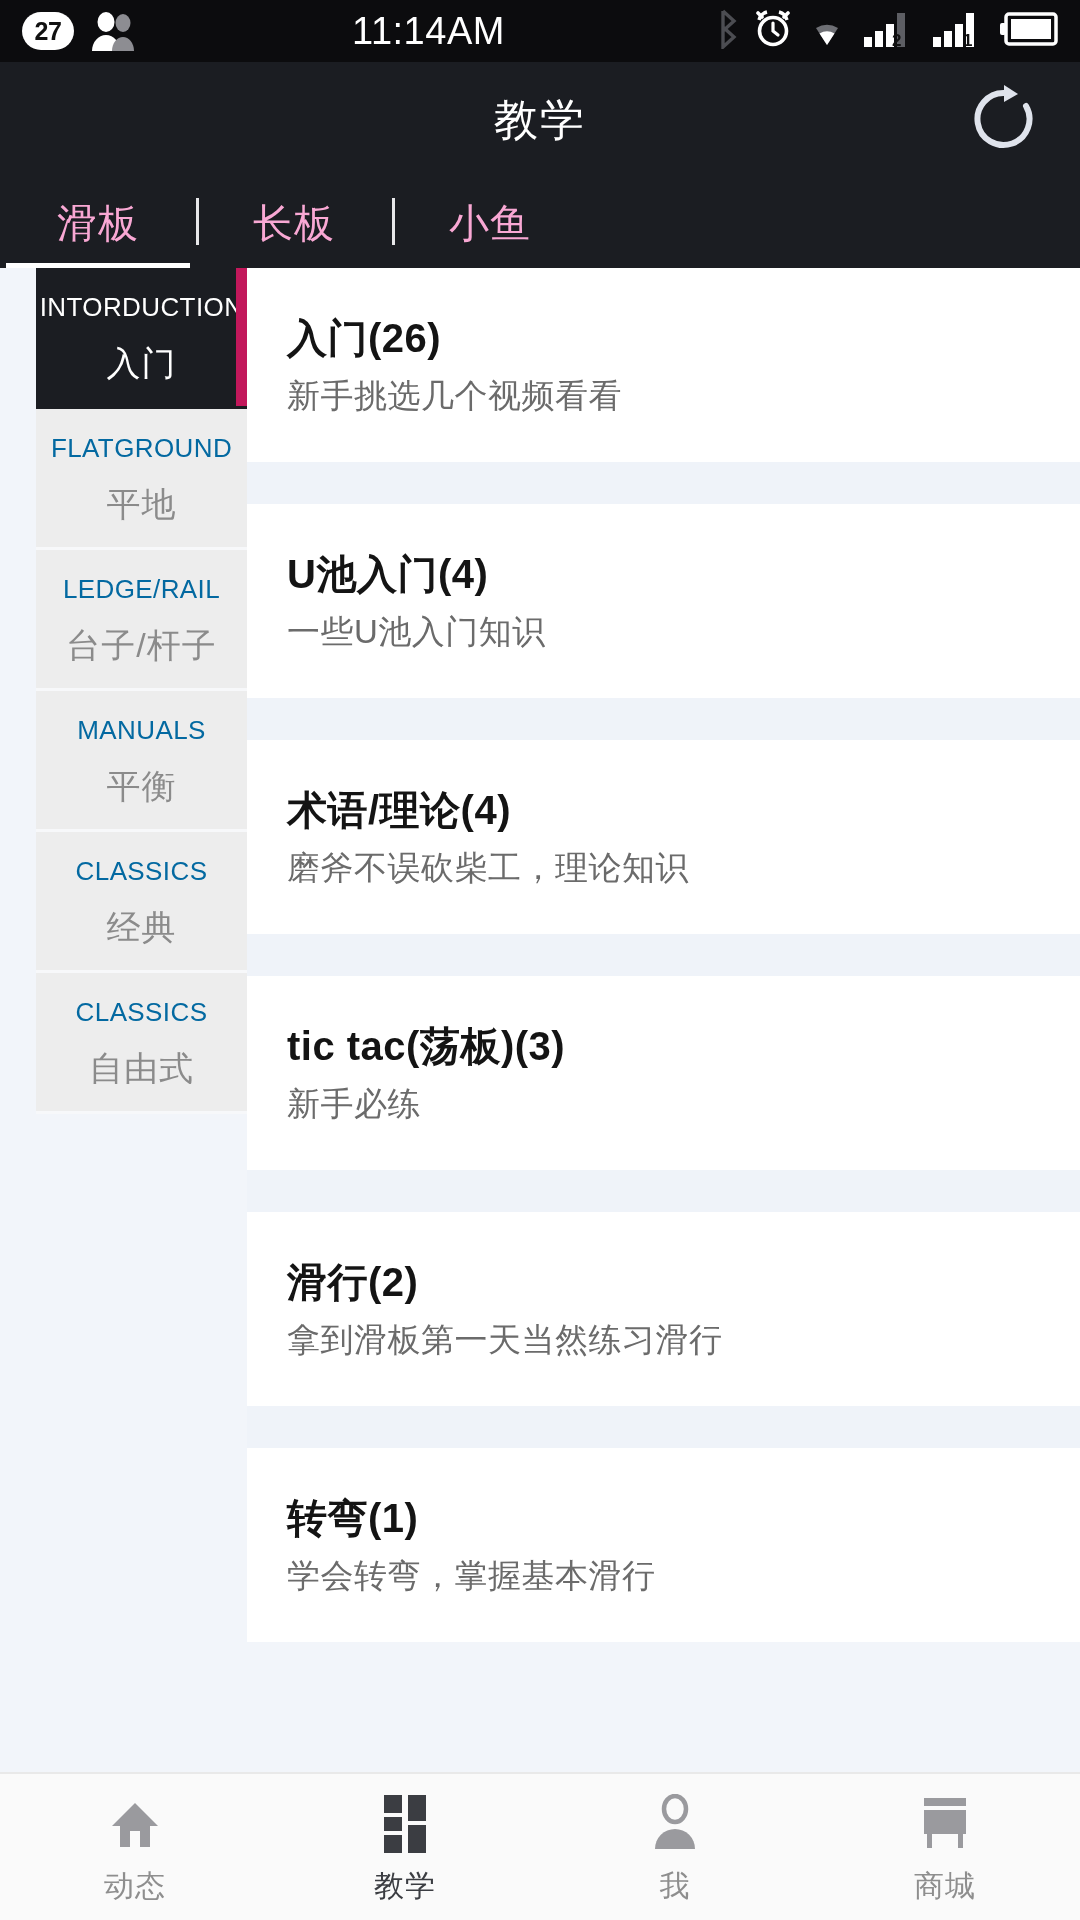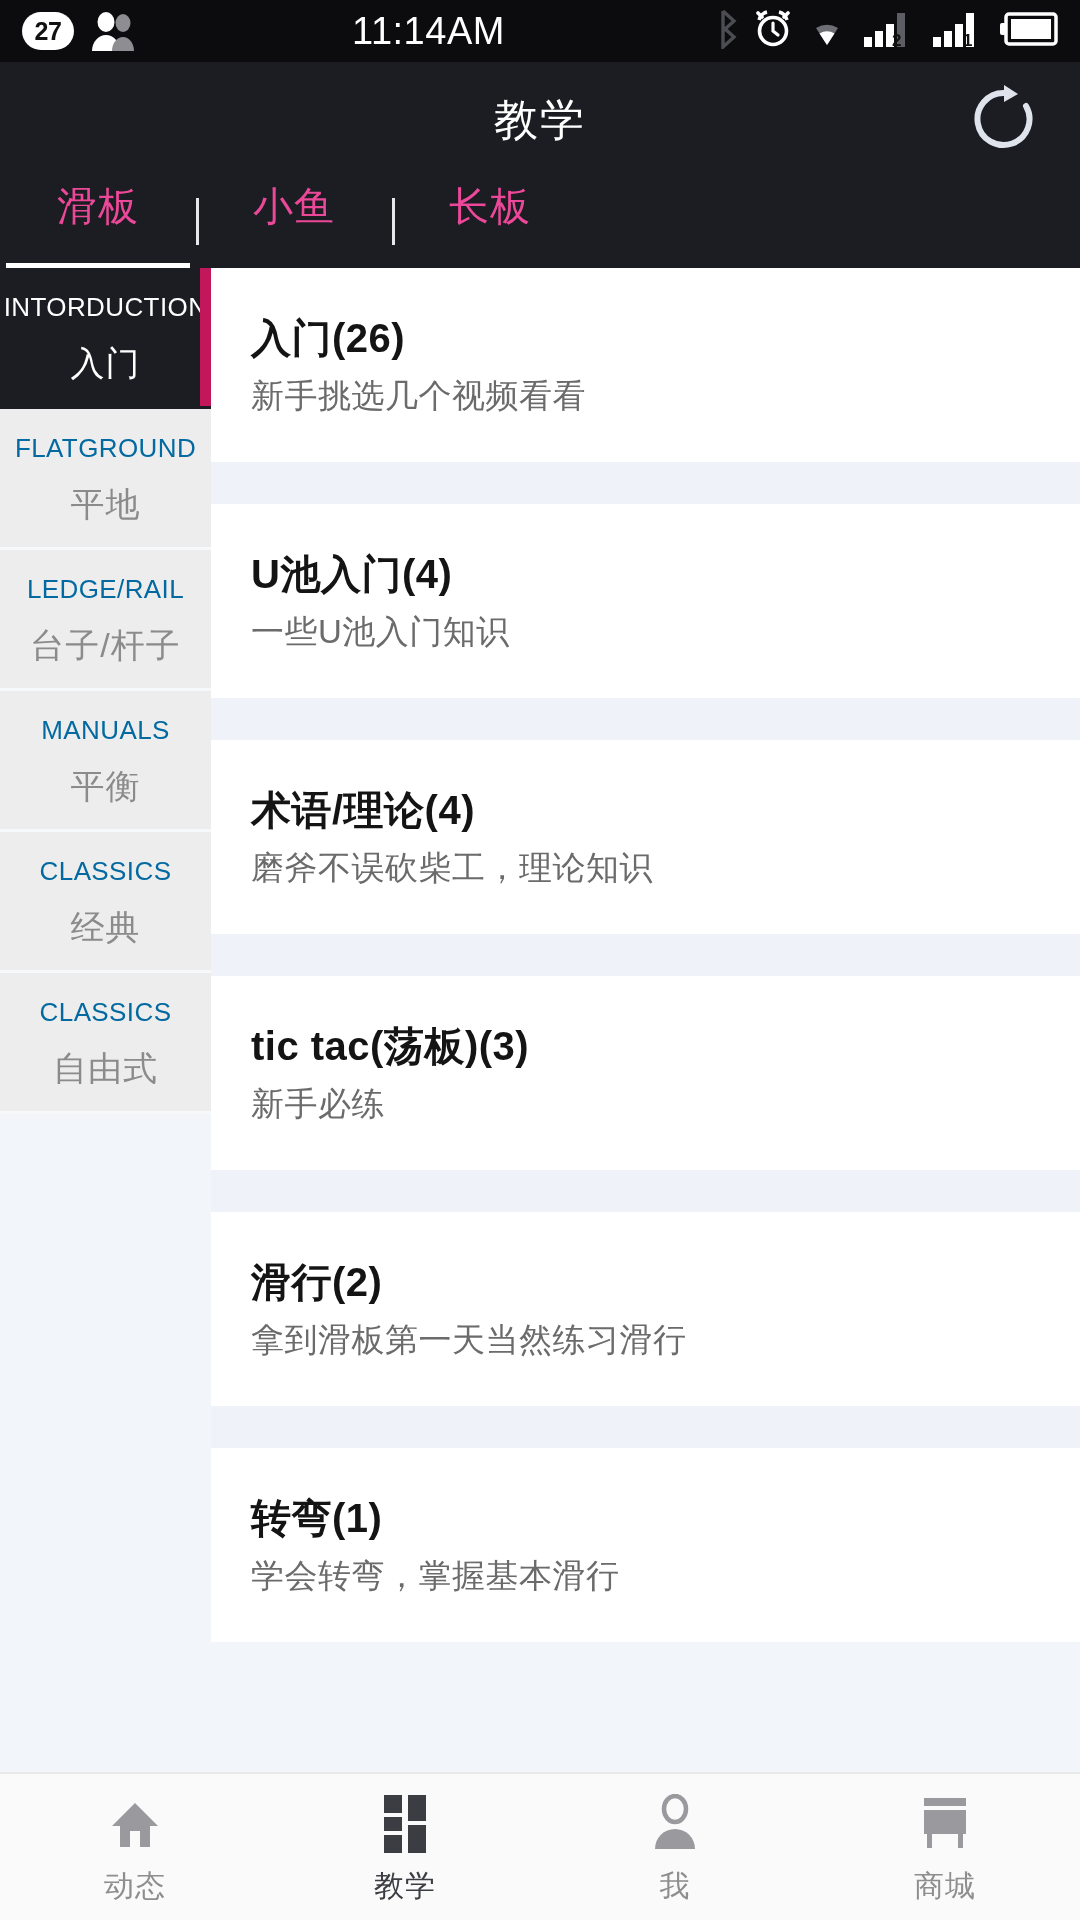--- a/index.html
+++ b/index.html
@@ -37,34 +37,34 @@
     position:absolute; right:38px; top:50%; transform:translateY(-50%);
     width:76px; height:76px; display:flex; align-items:center; justify-content:center;
   }
 
   
   .tabbar {
     flex:0 0 89px; background:#1b1d22; display:flex; align-items:stretch;
     position:relative;
   }
   .tab {
-    flex:0 0 196px; display:flex; justify-content:center;
-    position:relative; color:#ec4899; font-size:40px; letter-spacing:1px;
+    flex:0 0 196px; display:flex; align-items:center; justify-content:center;
+    position:relative; color:#f9a8d4; font-size:40px; letter-spacing:1px;
   }
   .tab + .tab::before {
     content:""; position:absolute; left:0; top:19px; bottom:23px; width:3px;
     background:#e8e8ea;
   }
   .tab.active::after {
     content:""; position:absolute; left:6px; right:6px; bottom:0; height:5px;
     background:#ffffff;
   }
 
   
-  .content { flex:1 1 auto; display:flex; background:#f2f5fa; min-height:0; position:relative; }
+  .content { flex:1 1 auto; display:flex; background:#f2f5fa; min-height:0; position:relative;padding-left:36px; }
 
   
   .sidebar {
     flex:0 0 211px; background:#f2f5fa; display:flex; flex-direction:column;
   }
   .side-item {
     flex:0 0 141px; background:#ededed; position:relative;
     display:flex; flex-direction:column; align-items:center; justify-content:center;
     border-bottom:3px solid #f7f8fa;
   }
@@ -192,24 +192,24 @@
         </svg>
       </span>
     </div>
   </div>
 
   <div class="tabbar">
     <div class="tab active">
       <span>滑板</span>
     </div>
     <div class="tab">
+      <span>长板</span>
+    </div>
+    <div class="tab">
       <span>小鱼</span>
-    </div>
-    <div class="tab">
-      <span>长板</span>
     </div>
   </div>
 
   <div class="content">
 
     <div class="sidebar">
       <div class="side-item active">
         <div class="en">INTORDUCTION</div>
         <div class="cn">入门</div>
       </div>

